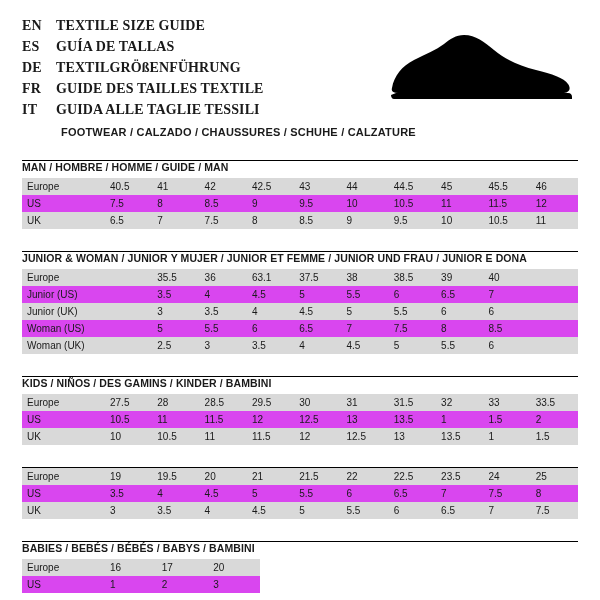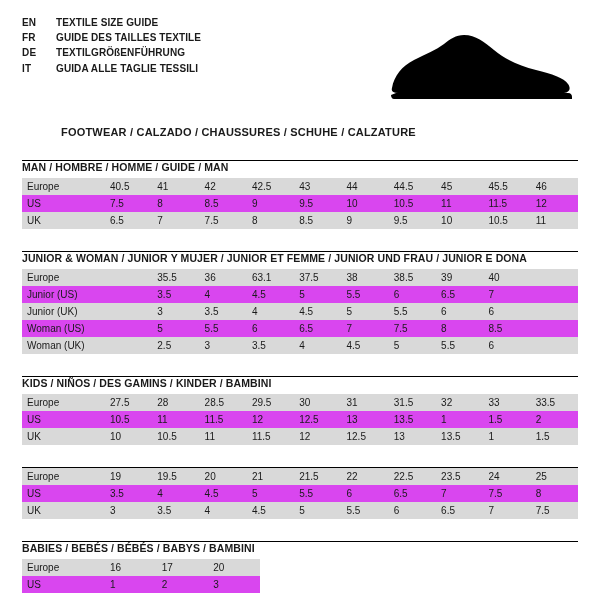--- a/index.html
+++ b/index.html
@@ -22,22 +22,23 @@
     padding: 16px 22px 0 22px;
   }
 
   
   .header {
     position: relative;
     height: 96px;
   }
   .lang-table {
     border-collapse: collapse;
-    font-size: 10px;
+    font-size: 14px;
     line-height: 1.42;
+    font-family: Liberation Serif, serif;
   }
   .lang-table td {
     padding: 0 0 1px 0;
     vertical-align: top;
     white-space: nowrap;
   }
   .lang-code {
     width: 34px;
     font-weight: bold;
     letter-spacing: 0.2px;
@@ -113,26 +114,30 @@
 <div class="page">
 
   <div class="header">
     <table class="lang-table">
       <tbody>
         <tr>
           <td class="lang-code">EN</td>
           <td class="lang-title">TEXTILE SIZE GUIDE</td>
         </tr>
         <tr>
+          <td class="lang-code">ES</td>
+          <td class="lang-title">GUÍA DE TALLAS</td>
+        </tr>
+        <tr>
+          <td class="lang-code">DE</td>
+          <td class="lang-title">TEXTILGRÖßENFÜHRUNG</td>
+        </tr>
+        <tr>
           <td class="lang-code">FR</td>
           <td class="lang-title">GUIDE DES TAILLES TEXTILE</td>
-        </tr>
-        <tr>
-          <td class="lang-code">DE</td>
-          <td class="lang-title">TEXTILGRÖßENFÜHRUNG</td>
         </tr>
         <tr>
           <td class="lang-code">IT</td>
           <td class="lang-title">GUIDA ALLE TAGLIE TESSILI</td>
         </tr>
       </tbody>
     </table>
 
     <div class="shoe-wrap">
       <svg viewBox="0 0 190 70" width="190" height="70" aria-hidden="true">

